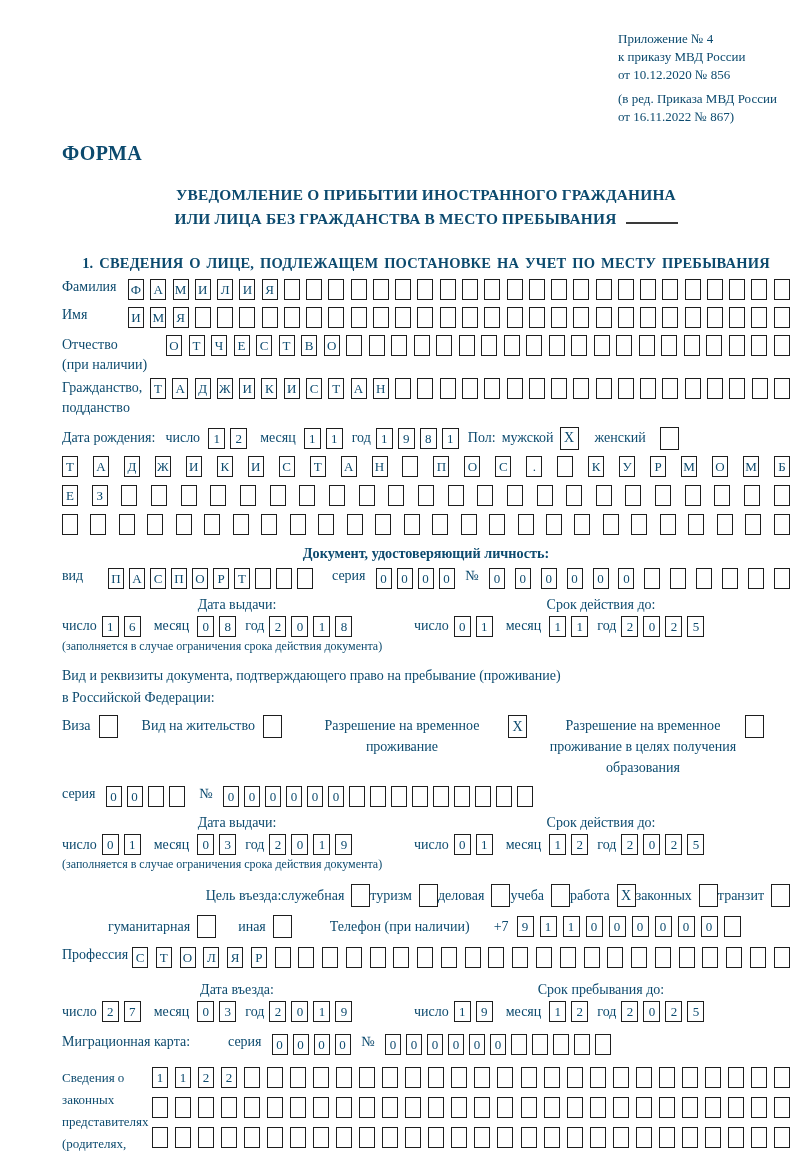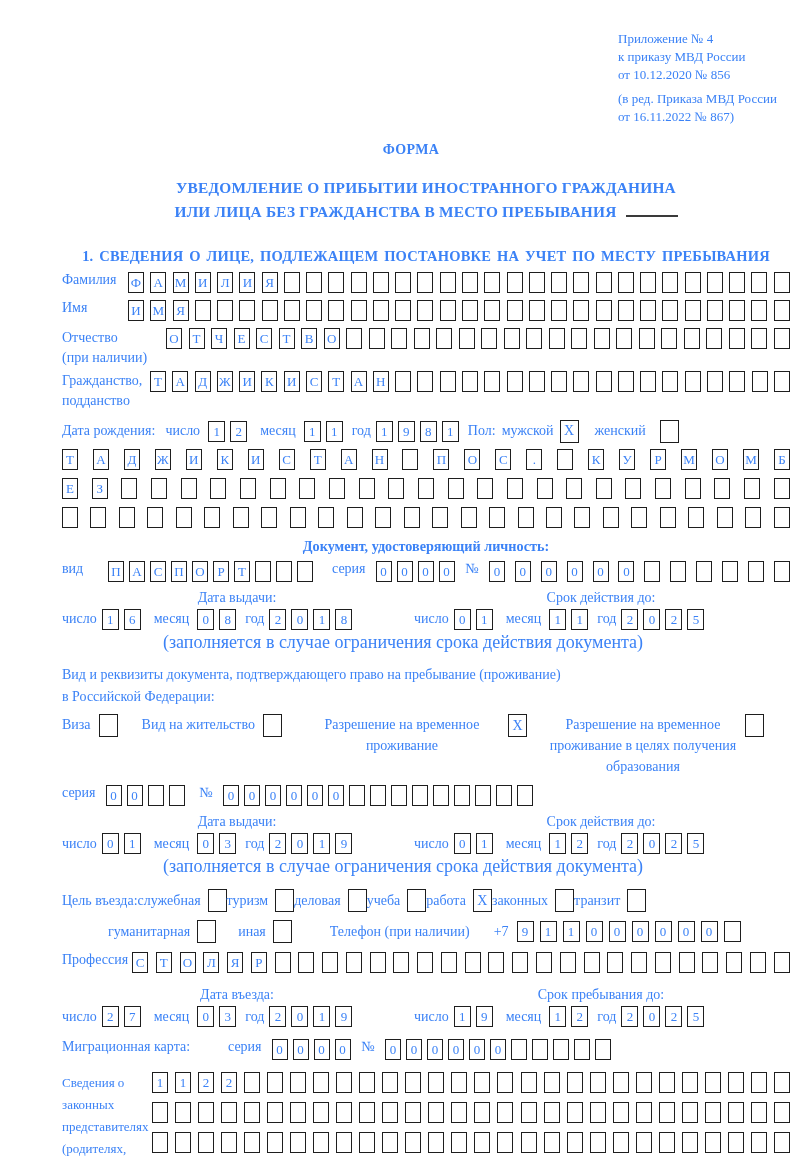--- a/index.html
+++ b/index.html
@@ -1,25 +1,25 @@
 <!DOCTYPE html>
 <html><head>
 <meta charset="utf-8">
 <style>
   *{box-sizing:border-box;margin:0;padding:0}
   html,body{background:#fff}
   .page{
-    width:800px;height:1163px;background:#fff;color:#3b82f6;
+    width:800px;height:1163px;background:#fff;color:#0c4a6e;
     font-family:"Liberation Serif","DejaVu Serif",serif;font-size:14px;
     padding:30px 10px 0 62px;overflow:hidden;position:relative;
   }
   
   .appendix{margin-left:556px;font-size:13px;line-height:1.4}
   .appendix .gap{height:5px}
-  .forma{margin-top:16px;margin-right:30px;text-align:center;font-weight:bold;font-size:14px;letter-spacing:.4px}
+  .forma{margin-top:16px;margin-right:30px;text-align:left;font-weight:bold;font-size:20px;letter-spacing:.4px}
   .title{margin-top:18px;text-align:center;font-weight:bold;font-size:15.4px;line-height:1.55;letter-spacing:.2px}
   .title-line{display:inline-block;width:52px;height:2px;background:#3a3a3a;margin-left:9px;vertical-align:baseline}
   .sec-heading{margin-top:24px;text-align:center;font-weight:bold;font-size:14.5px;letter-spacing:.2px;word-spacing:2px;white-space:nowrap}
   
   .row{display:flex;align-items:flex-start;margin-top:7px}
   .row.top{align-items:flex-start}
   .lbl{flex:0 0 auto}
   .lines{line-height:20.5px}
   .w46{flex-basis:46px}.w66{flex-basis:66px}.w70{flex-basis:70px}.w88{flex-basis:88px}.w104{flex-basis:104px}.w150{flex-basis:150px}
   .boxes{display:flex}
@@ -47,30 +47,30 @@
   
   .doc-head{text-align:center;font-weight:bold;margin-top:2px;font-size:14.2px}
   
   .dates-heads{display:flex;margin-top:8px}
   .dates-heads .h1{flex:0 0 350px;text-align:center}
   .dates-heads .h2{flex:1;text-align:center}
   .dates-row{display:flex;align-items:center;margin-top:3px}
   .dates-left{flex:0 0 350px;display:flex;align-items:center}
   .dates-right{flex:1;display:flex;align-items:center;padding-left:2px}
   .dates-row .cell{width:17px;flex-basis:17px;margin-right:5px}
-  .note{font-size:18px;text-align:center;padding-right:46px;margin-top:2px}
+  .note{font-size:12px;text-align:left;padding-right:46px;margin-top:2px}
   .para{margin-top:11px;line-height:1.6}
   
   .opts{display:flex;align-items:flex-start;margin-top:6px}
   .opt{display:flex;align-items:flex-start}
   .opt .olbl{margin-right:8px;line-height:1.5}
   .olbl.c196{width:196px;text-align:center}
   .olbl.c188{width:188px;text-align:center}
   
-  .purposes{display:flex;align-items:center;justify-content:flex-start;margin-top:12px}
+  .purposes{display:flex;align-items:center;justify-content:flex-end;margin-top:12px}
   .pair{display:flex;align-items:center}
   .pair .chk{margin-left:7px}
   .phone-row{display:flex;align-items:center;margin-top:8px}
   .phone-row .cell{width:17px;flex-basis:17px;margin-right:6px}
   
   .reps{display:flex;align-items:flex-start;margin-top:12px}
   .reps-labels{flex:0 0 90px;font-size:13px;line-height:22px}
   .reps-rows{flex:1}
   .reps-rows .boxes{margin-bottom:9px}
 </style>

